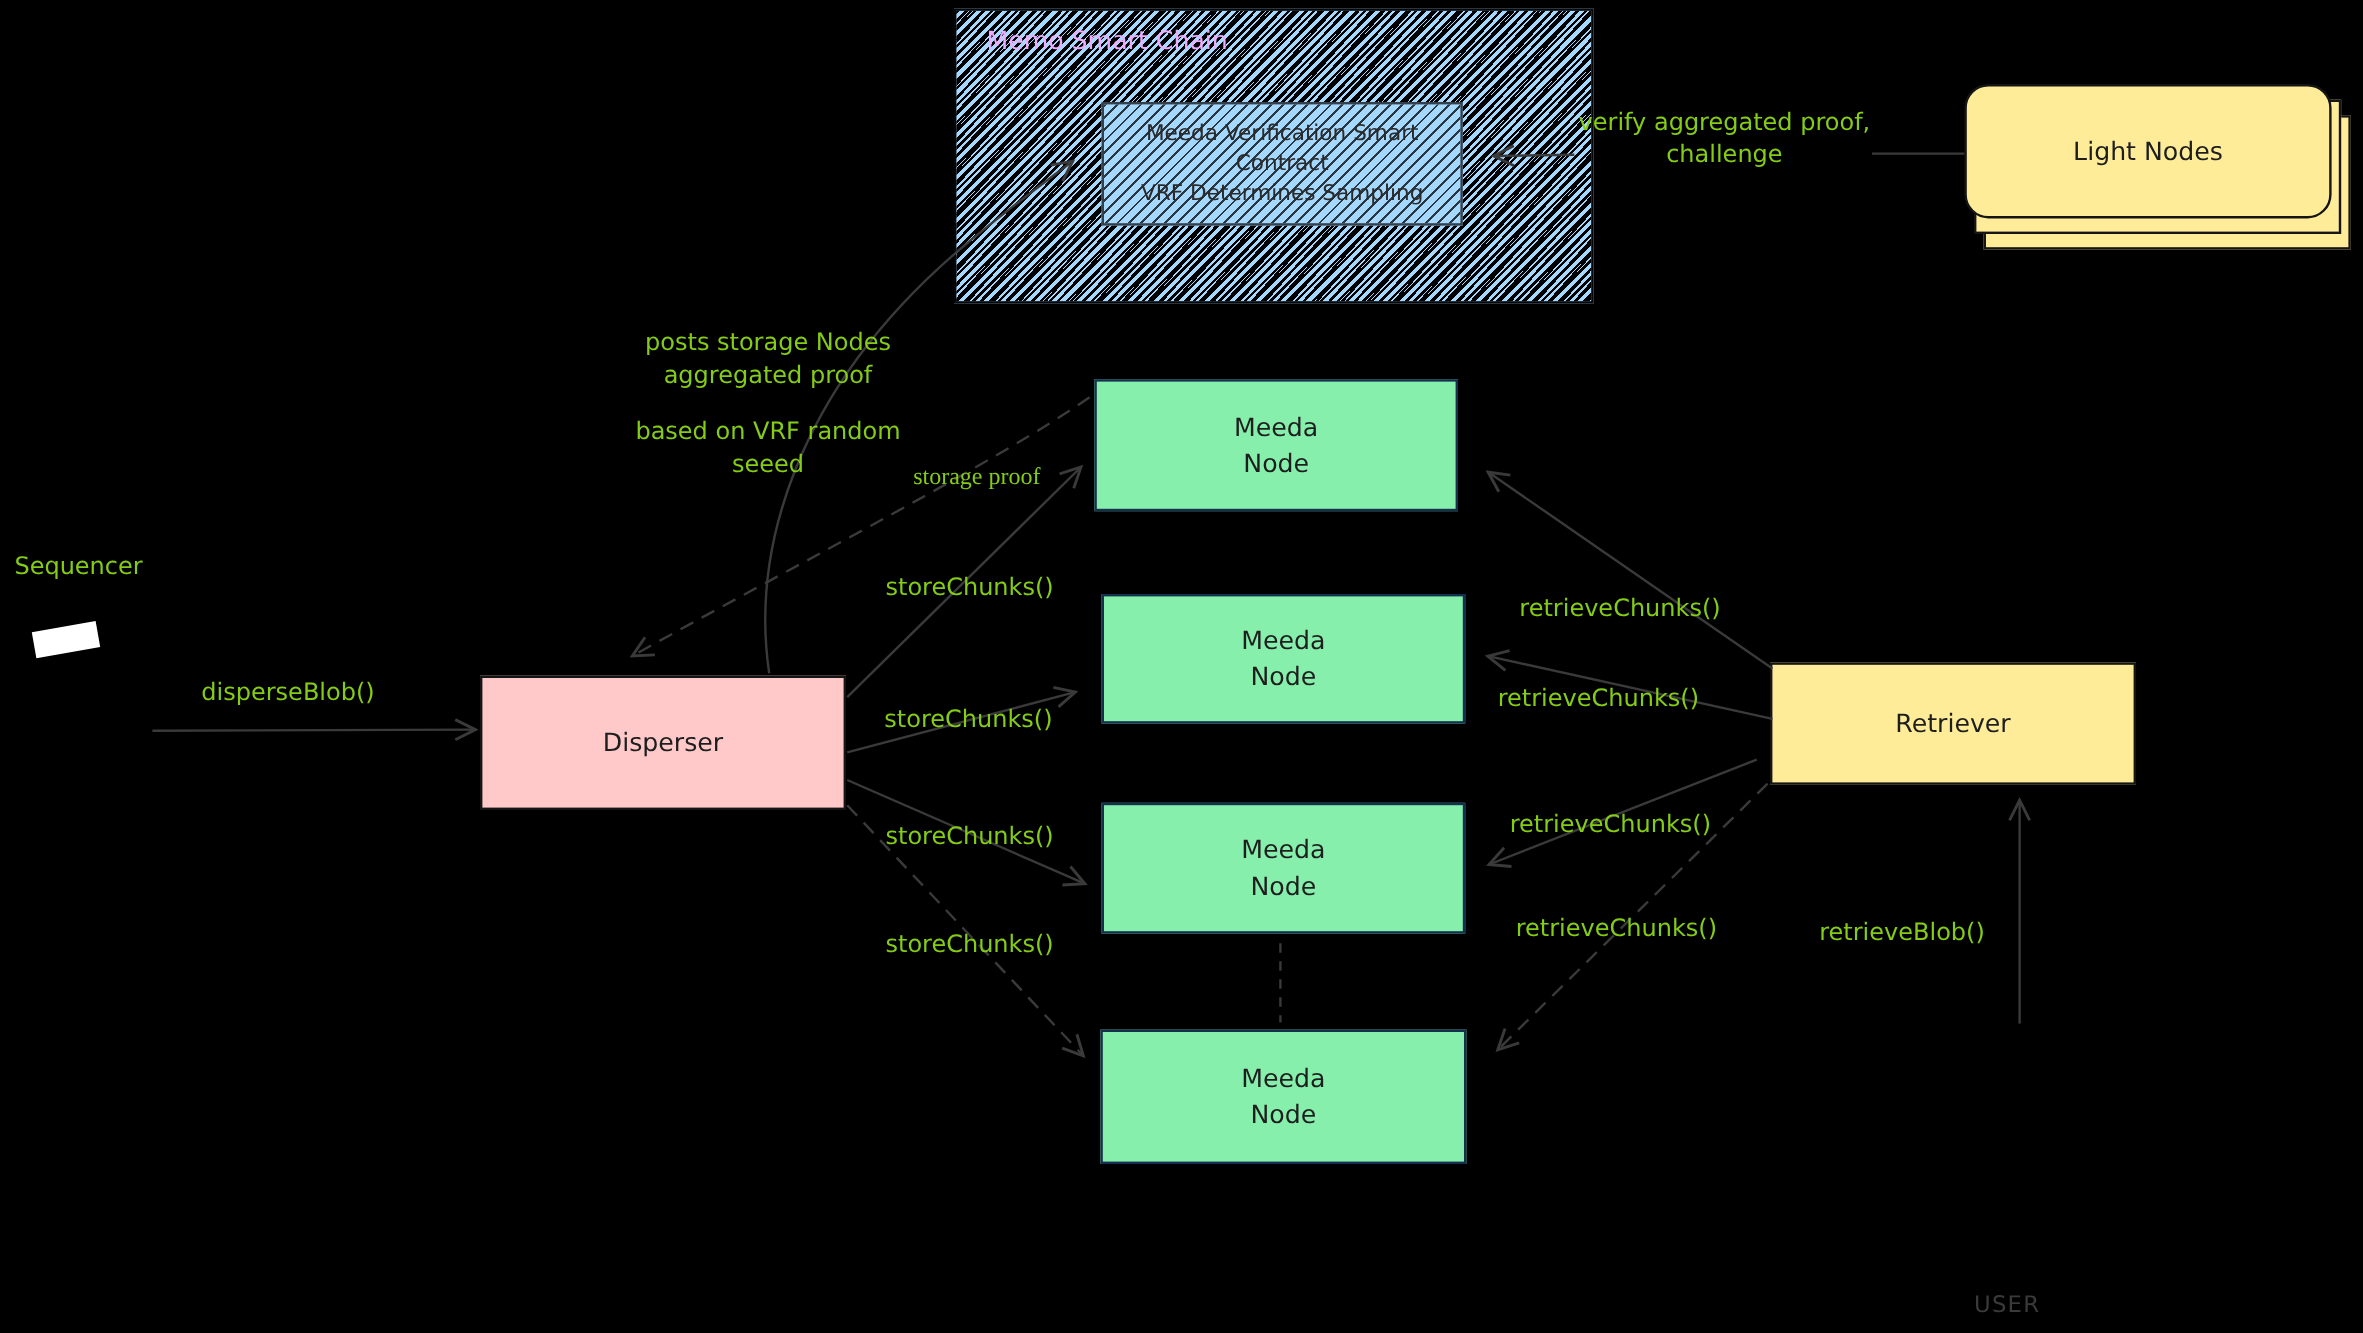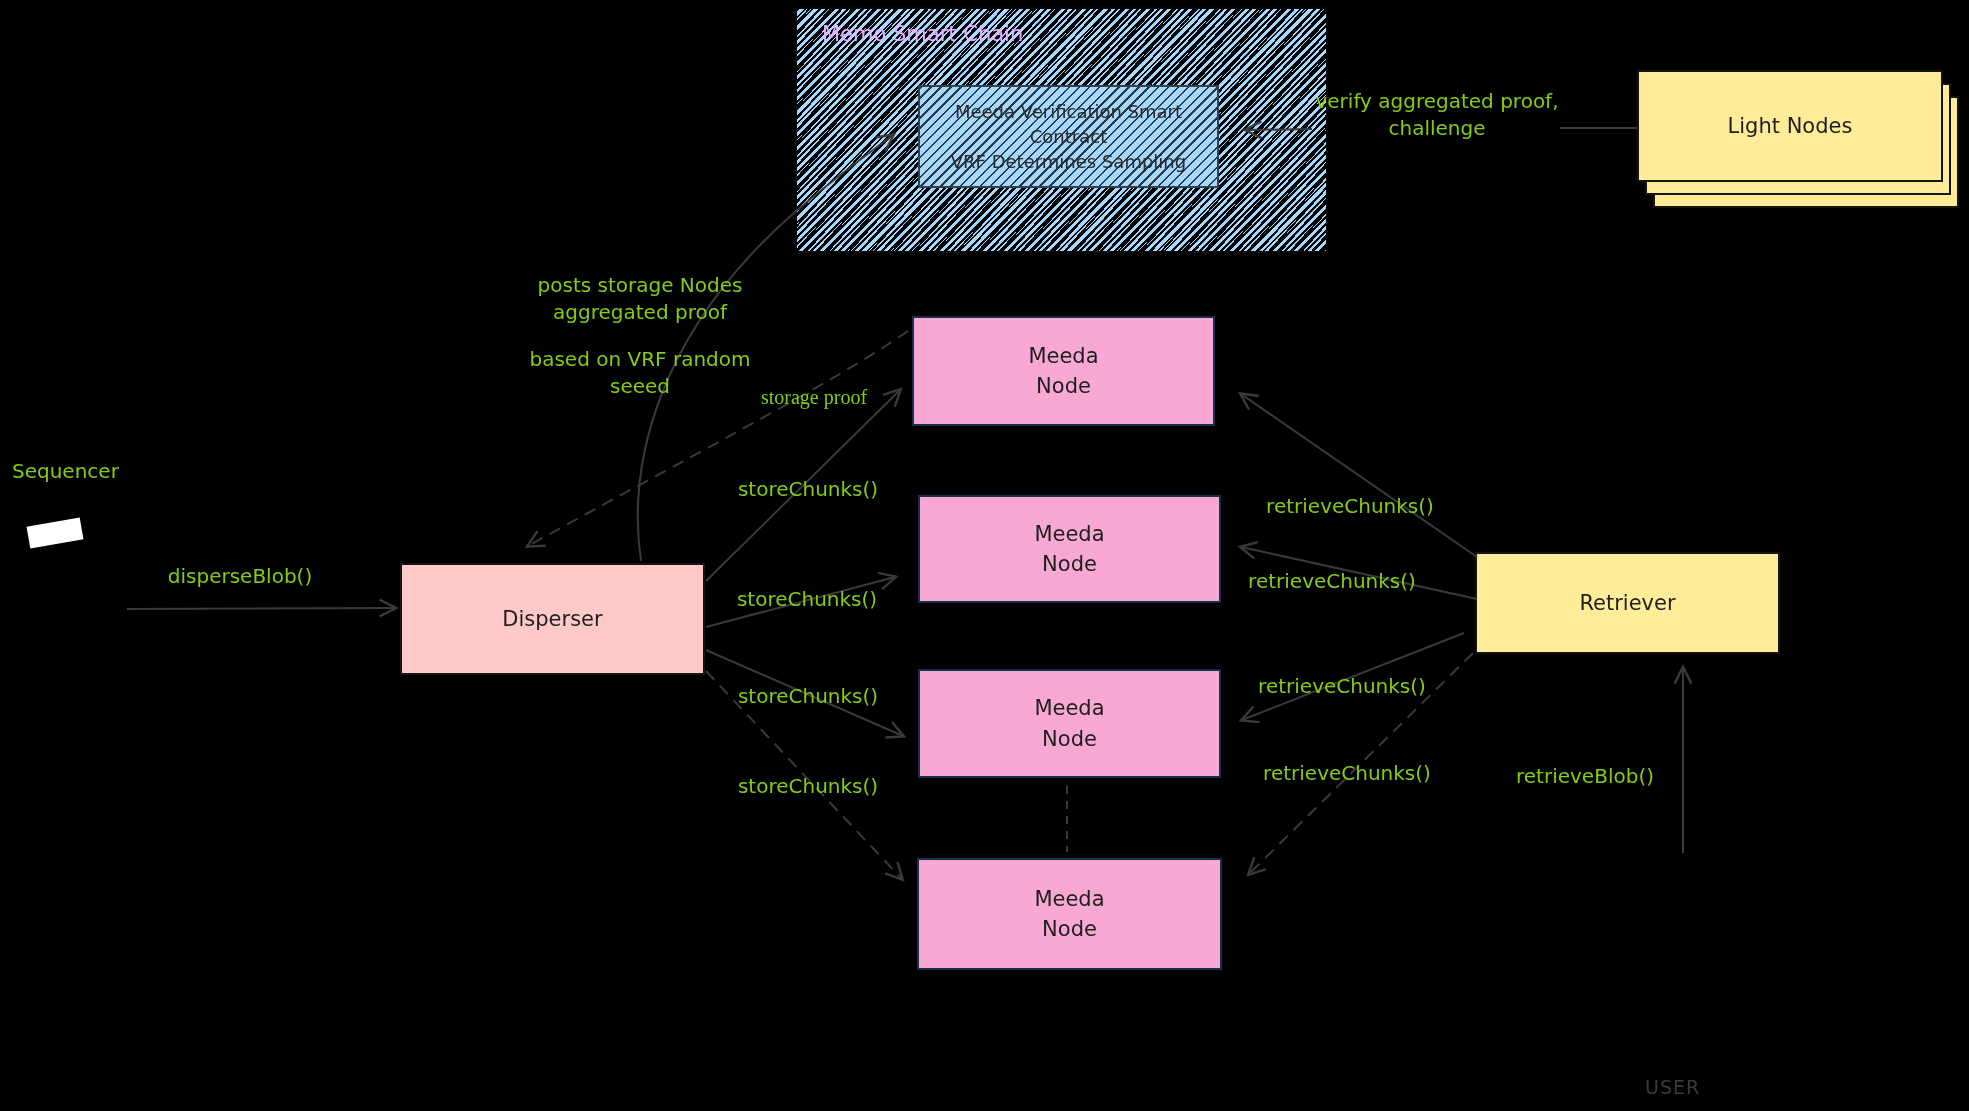--- a/index.html
+++ b/index.html
@@ -7,21 +7,21 @@
     position:relative; width:1969px; height:1111px; overflow:hidden;
     background:#000000;
     font-family:"DejaVu Sans", sans-serif;
   }
   .box {
     position:absolute; display:flex; flex-direction:column;
     align-items:center; justify-content:center; text-align:center;
     box-sizing:border-box; z-index:2;
   }
   .box .bt { color:#1e1e1e; font-size:21px; line-height:1.45; }
-  .blue  { background:#f9a8d4; border:2.5px solid #14304e; }
+  .blue  { background:#86efac; border:2.5px solid #14304e; }
   .pink  { background:#ffc9c9; border:2.5px solid #151515; }
   .yellow{ background:#ffec99; border:2.5px solid #151515; }
 
   .chain-outer {
     position:absolute; left:795px; top:7px; width:533px; height:246px;
     box-sizing:border-box; border:2px solid #060606; z-index:1;
     background-color:#a5d8ff;
     background-image:
       repeating-linear-gradient(135deg, #000 0 2px, transparent 2px 5px),
       repeating-linear-gradient(132deg, #000 0 2px, transparent 2px 8px);
@@ -72,21 +72,21 @@
   <div class="chain-outer"></div>
   <div class="chain-title">Memo Smart Chain</div>
   <div class="chain-inner">
     <span>Meeda Verification Smart</span>
     <span>Contract</span>
     <span>VRF Determines Sampling</span>
   </div>
 
   <div class="stack-layer" style="left:1653px; top:96px;"></div>
   <div class="stack-layer" style="left:1645px; top:83px;"></div>
-  <div class="stack-layer" style="left:1637px; top:70px; display:flex; align-items:center; justify-content:center;">
+  <div class="stack-layer" style="left:1637px; top:70px; display:flex; align-items:center; justify-content:center;border-radius:20px;">
     <span class="bt" style="color:#1e1e1e; font-size:21px;">Light Nodes</span>
   </div>
 
   <div class="edge-label left-align" style="left:12px; top:458px;">Sequencer</div>
   <div class="paper"></div>
 
   <div class="box pink" style="left:400px; top:563px; width:305px; height:112px;">
     <span class="bt">Disperser</span>
   </div>
 

